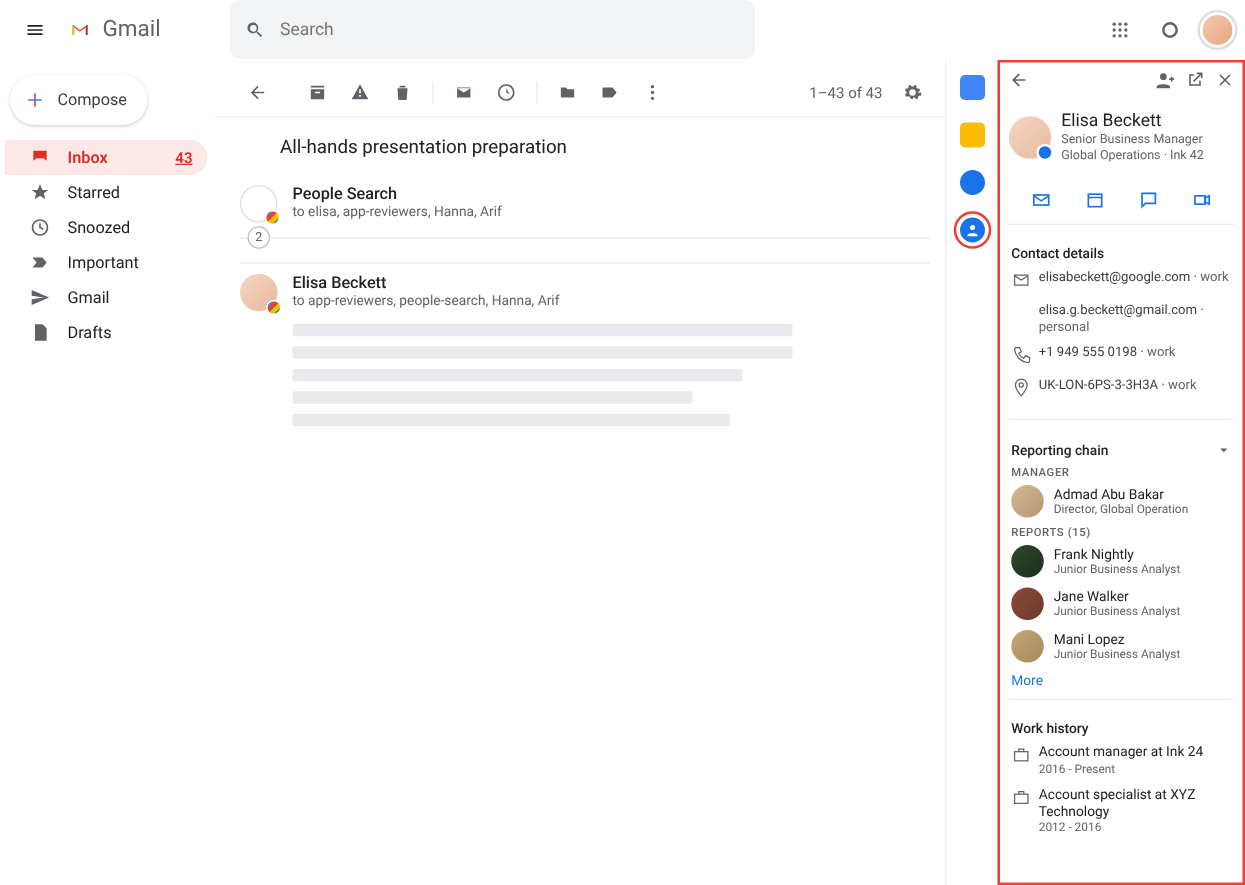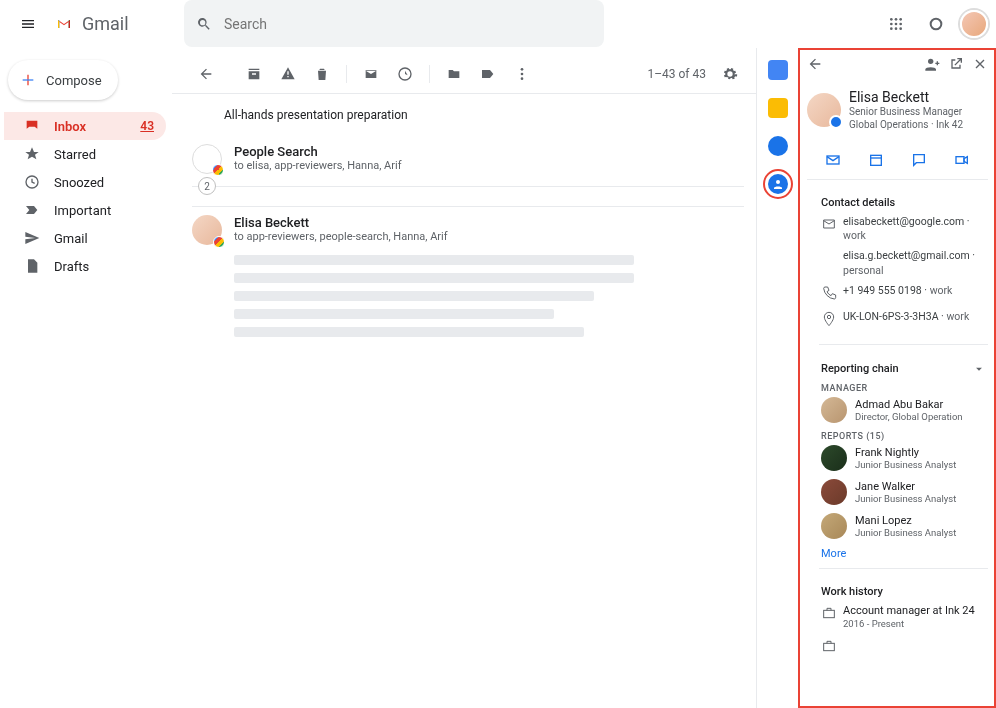--- a/index.html
+++ b/index.html
@@ -43,21 +43,21 @@
   .nav-item .ico { width:16px; color:var(--icon-grey); display:flex; }
   .nav-item.active .ico { color:var(--red); }
 
   
   .center { flex:1; display:flex; flex-direction:column; padding: 6px 0 0 0; }
   .toolbar { height:40px; display:flex; align-items:center; gap:6px; padding: 0 12px 0 20px; color:var(--icon-grey); border-bottom:1px solid var(--border); }
   .tool-ico { width:28px; height:28px; display:flex; align-items:center; justify-content:center; cursor:pointer; border-radius:4px; }
   .tool-div { width:1px; height:18px; background:var(--border); margin:0 4px; }
   .toolbar .right { margin-left:auto; display:flex; align-items:center; gap:10px; font-size:12px; }
 
-  .thread-title { font-size:12px; color:#202124; padding: 14px 0 14px 52px; }
+  .thread-title { font-size:15px; color:#202124; padding: 14px 0 14px 52px; }
 
   .messages { padding: 0 12px 0 20px; }
   .msg { display:flex; gap:12px; padding: 8px 0; border-top:1px solid var(--border); position:relative; }
   .msg:first-child { border-top:none; }
   .msg-avatar { width:30px; height:30px; border-radius:50%; background:#e0e0e0; flex-shrink:0; position:relative; }
   .msg-avatar .mini { position:absolute; right:-3px; bottom:-3px; width:12px; height:12px; border-radius:50%; background:linear-gradient(135deg,#4285f4 25%,#ea4335 25% 50%,#fbbc04 50% 75%,#34a853 75%); border:1.5px solid #fff; }
   .msg-head { display:flex; flex-direction:column; }
   .msg-from { font-size:13px; color:#202124; font-weight:500; }
   .msg-to { font-size:11px; color:var(--grey-text); }
   .count-circle { width:18px; height:18px; border:1px solid #c0c0c0; border-radius:50%; display:flex; align-items:center; justify-content:center; font-size:10px; color:var(--grey-text); background:#fff; }
@@ -79,21 +79,21 @@
 
   .sp-profile { display:flex; gap:8px; align-items:center; padding:6px 0; }
   .sp-profile .pic { width:34px; height:34px; border-radius:50%; background:linear-gradient(135deg,#f4d7c5,#e8b89c); position:relative; flex-shrink:0; }
   .sp-profile .pic .badge { position:absolute; right:-2px; bottom:-2px; width:14px; height:14px; border-radius:50%; background:#1a73e8; border:2px solid #fff; }
   .sp-profile .name { font-size:14px; color:#202124; }
   .sp-profile .sub { font-size:10px; color:var(--grey-text); line-height:1.3; }
 
   .sp-actions { display:flex; justify-content:space-around; padding:6px 4px 10px; border-bottom:1px solid var(--border); }
   .sp-actions .a { width:18px; height:18px; cursor:pointer; color:var(--blue); display:flex; align-items:center; justify-content:center; }
 
-  .sp-section { padding: 8px 2px; border-bottom:1px solid var(--border);margin-left:12px; }
+  .sp-section { padding: 8px 2px; border-bottom:1px solid var(--border); }
   .sp-section:last-child{border-bottom:none;}
   .sp-section h4 { font-size:11px; font-weight:500; color:#202124; margin-bottom:6px; display:flex; justify-content:space-between; align-items:center; }
   .sp-section h5 { font-size:9px; font-weight:500; color:var(--grey-text); letter-spacing:.5px; margin:6px 0 4px; }
   .detail-row { display:flex; gap:8px; align-items:flex-start; font-size:10.5px; color:#3c4043; margin-bottom:6px; }
   .detail-row .di { width:14px; flex-shrink:0; color:var(--icon-grey); padding-top:1px; }
   .detail-row .dv { line-height:1.35; }
   .detail-row .dv .tag { color:var(--grey-text); }
 
   .person-row { display:flex; gap:8px; align-items:center; margin-bottom:8px; }
   .person-row .pa { width:26px; height:26px; border-radius:50%; background:#ccc; flex-shrink:0; }
@@ -474,18 +474,22 @@
             <div>
               <div class="ht">Account manager at Ink 24</div>
               <div class="hd">2016 - Present</div>
             </div>
           </div>
           <div class="hist-row">
             <div class="hi"><svg viewBox="0 0 24 24">
                 <rect x="4" y="8" width="16" height="11" fill="none" stroke="currentColor" stroke-width="1.5"></rect>
                 <path d="M9 8V5h6v3" fill="none" stroke="currentColor" stroke-width="1.5"></path>
               </svg></div>
+            <div>
+              <div class="ht">Account specialist at XYZ Technology</div>
+              <div class="hd">2012 - 2016</div>
+            </div>
           </div>
         </div>
     </div>
   </div>
 
 </div>
 
 </body></html>

